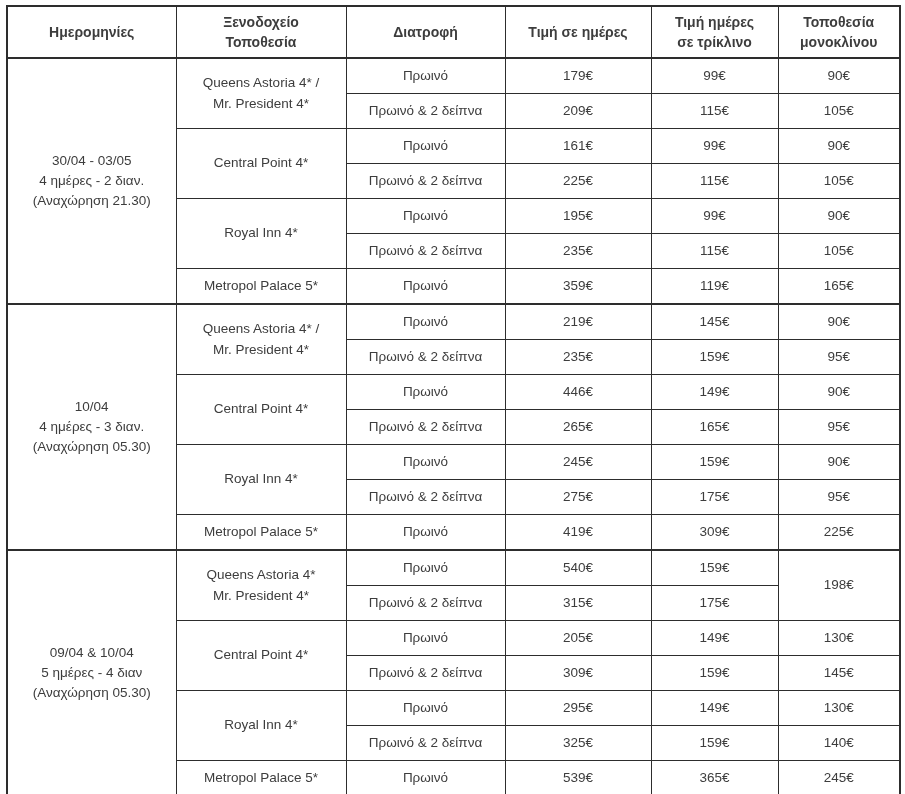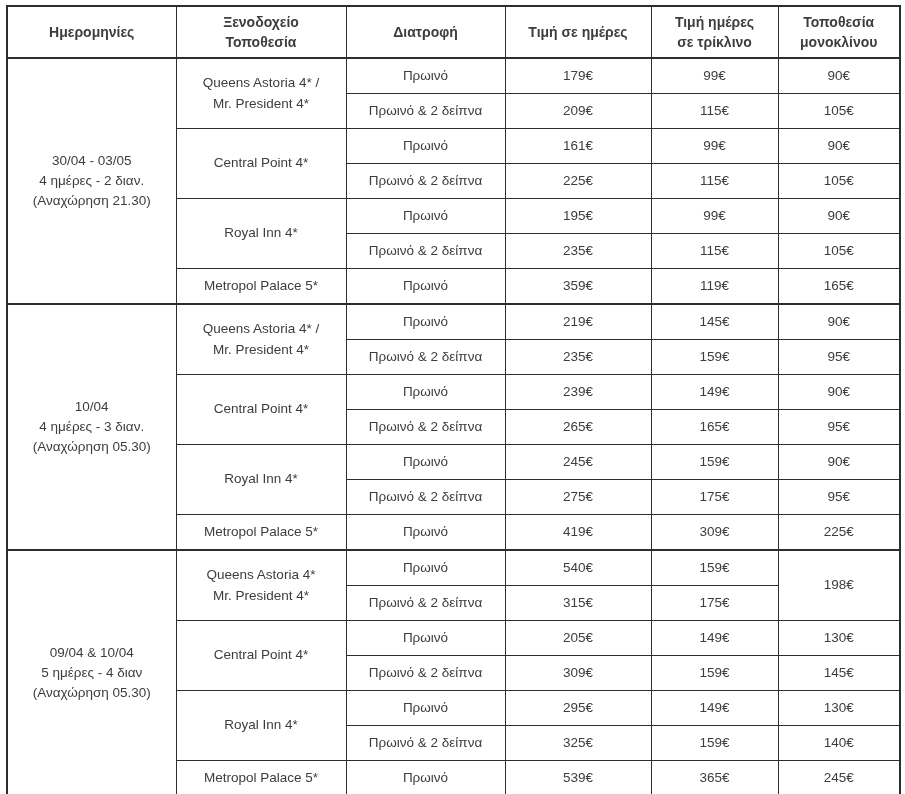--- a/index.html
+++ b/index.html
@@ -148,21 +148,21 @@
       </tr>
       <tr>
         <td>Πρωινό &amp; 2 δείπνα</td>
         <td>235€</td>
         <td>159€</td>
         <td>95€</td>
       </tr>
       <tr>
         <td rowspan="2">Central Point 4*</td>
         <td>Πρωινό</td>
-        <td>239€</td>
+        <td>446€</td>
         <td>149€</td>
         <td>90€</td>
       </tr>
       <tr>
         <td>Πρωινό &amp; 2 δείπνα</td>
         <td>265€</td>
         <td>165€</td>
         <td>95€</td>
       </tr>
       <tr>

